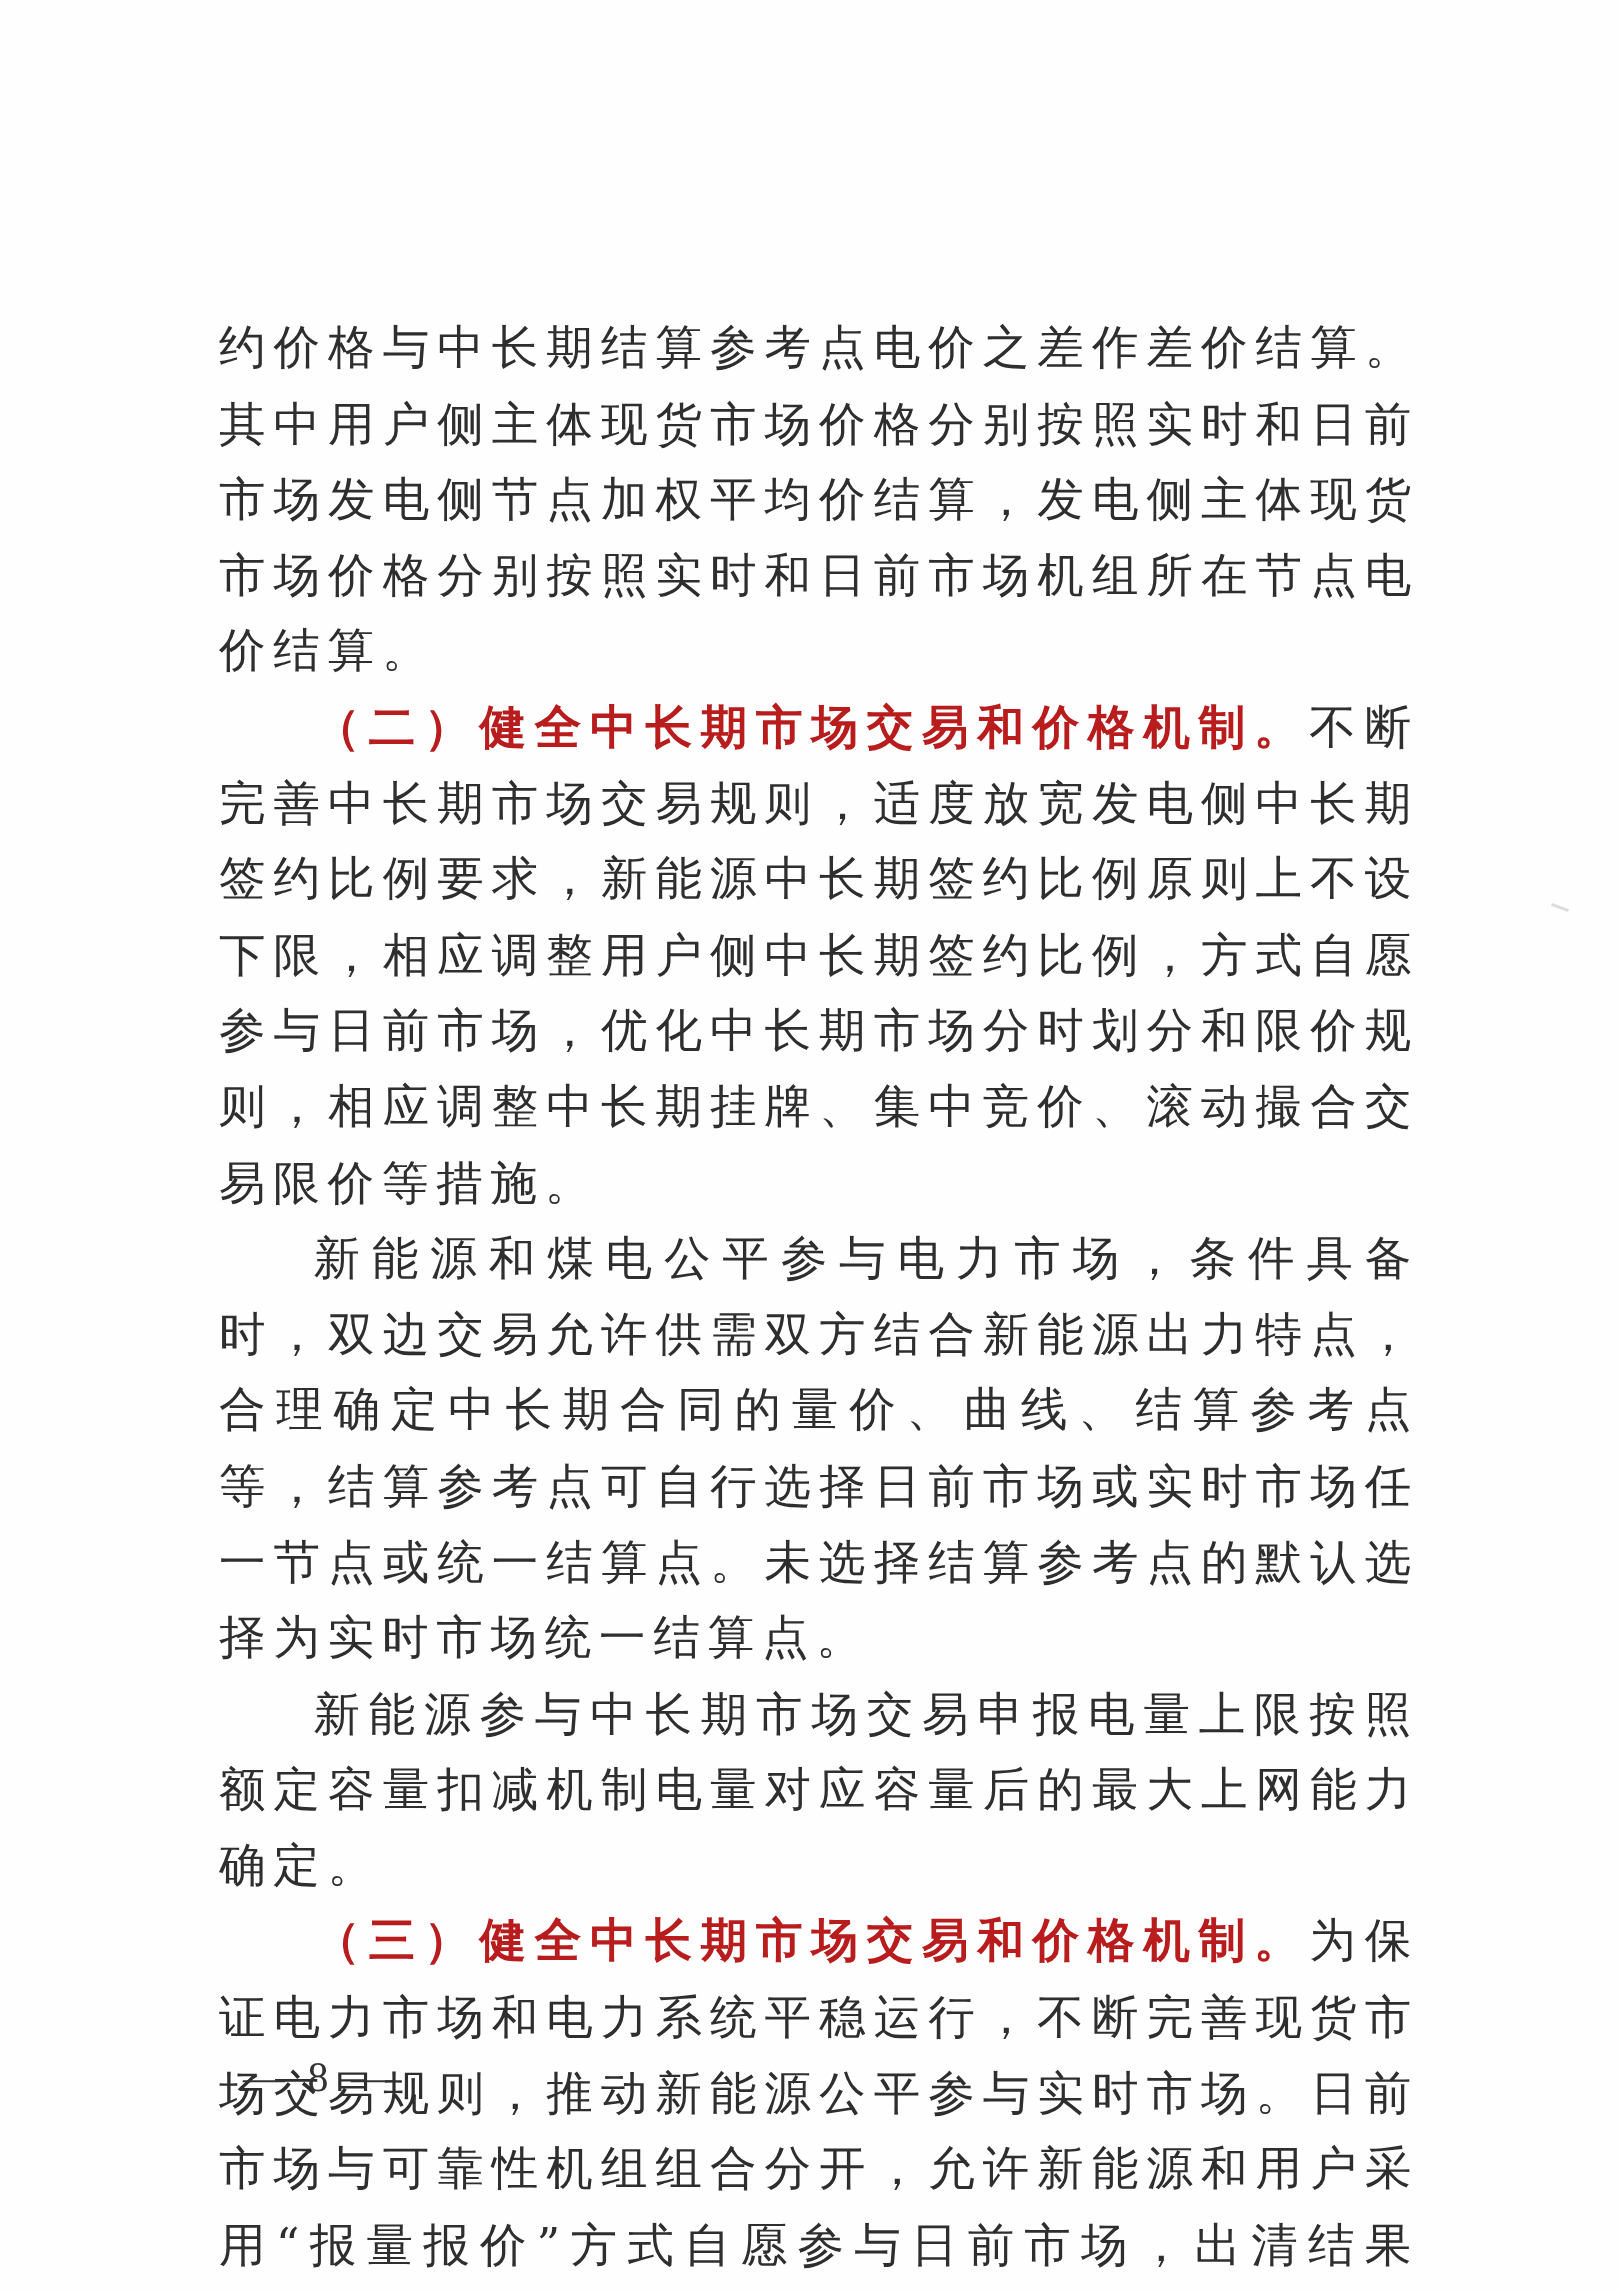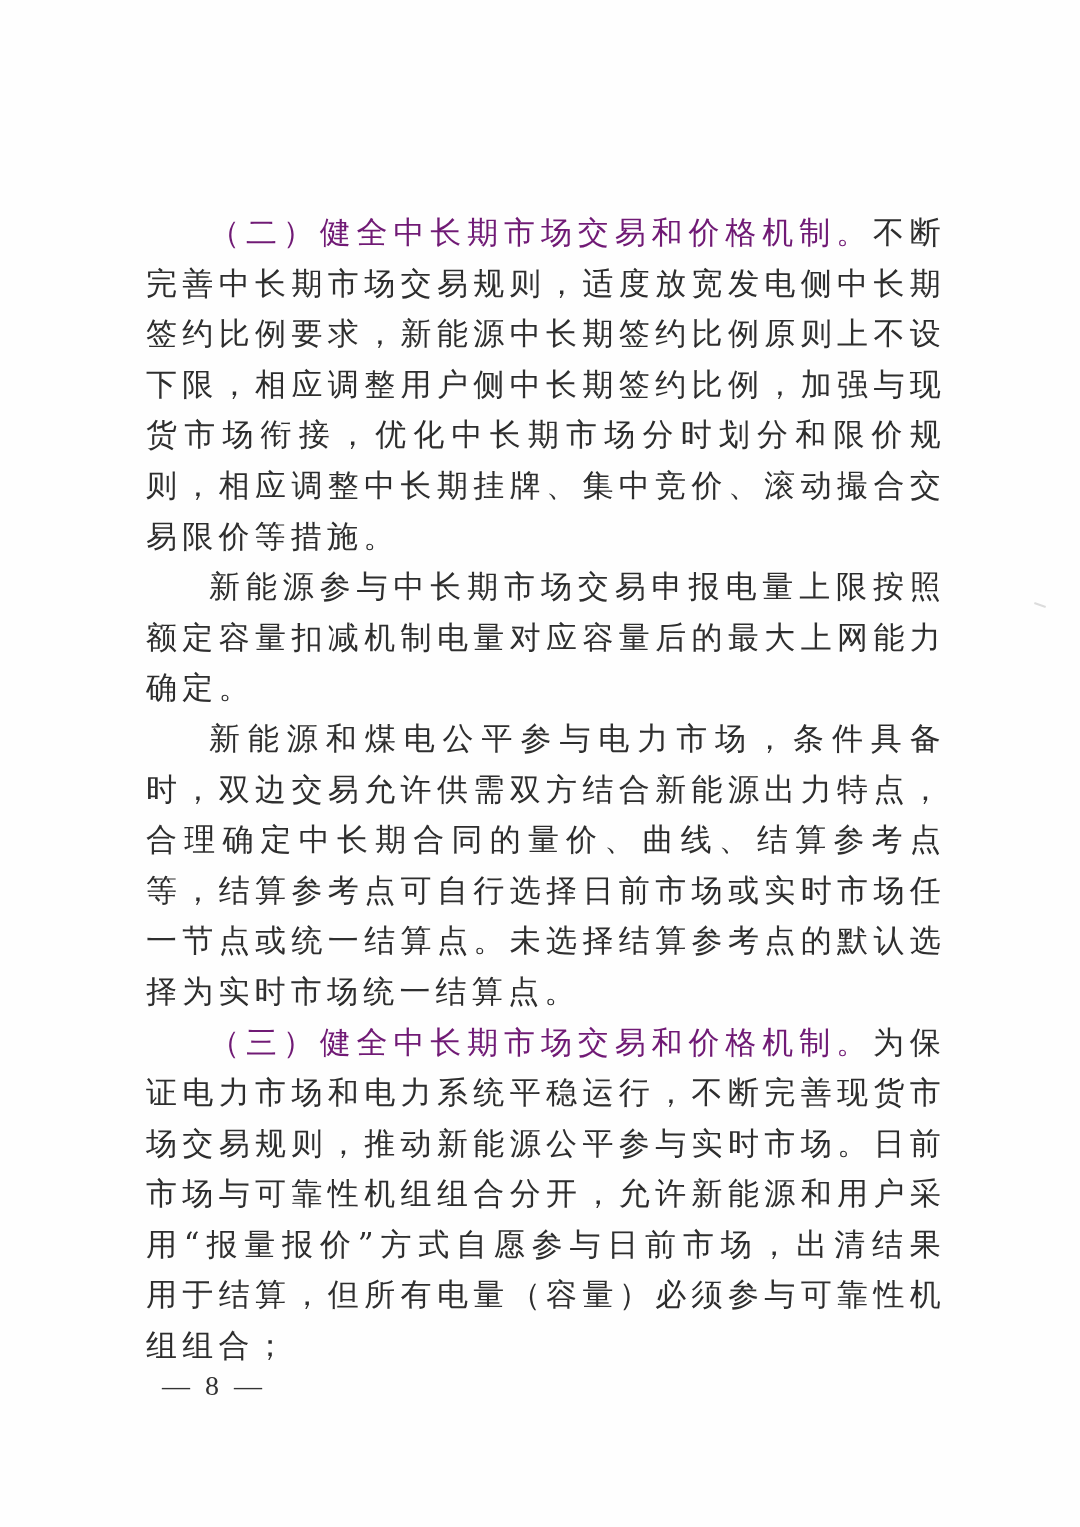--- a/index.html
+++ b/index.html
@@ -32,22 +32,22 @@
       margin: 0;
       font-size: 31px;
       line-height: 50.6px;
       letter-spacing: 5.2px;
       text-align: justify;
       text-align-last: left;
       color: #2e2e2e;
     }
     .para.indent { text-indent: 63px; }
     .heading {
-      font-weight: normal;
-      color: #701a75;
+      font-weight: bold;
+      color: #b91c1c;
     }
     .page-number {
       position: absolute;
       left: 162px;
       top: 1370px;
       font-family: "Liberation Serif", serif;
       font-size: 28px;
       color: #333333;
       letter-spacing: 4px;
     }
@@ -61,31 +61,34 @@
       transform: rotate(20deg);
     }
   </style>
 </head>
 <body>
 
 <div class="page">
 
   <div class="body-text">
 
+    <p class="para">
+      <span>约价格与中长期结算参考点电价之差作差价结算。其中用户侧主体现货市场价格分别按照实时和日前市场发电侧节点加权平均价结算，发电侧主体现货市场价格分别按照实时和日前市场机组所在节点电价结算。</span>
+    </p>
 
     <p class="para indent">
-      <span class="heading">（二）健全中长期市场交易和价格机制。</span><span>不断完善中长期市场交易规则，适度放宽发电侧中长期签约比例要求，新能源中长期签约比例原则上不设下限，相应调整用户侧中长期签约比例，加强与现货市场衔接，优化中长期市场分时划分和限价规则，相应调整中长期挂牌、集中竞价、滚动撮合交易限价等措施。</span>
+      <span class="heading">（二）健全中长期市场交易和价格机制。</span><span>不断完善中长期市场交易规则，适度放宽发电侧中长期签约比例要求，新能源中长期签约比例原则上不设下限，相应调整用户侧中长期签约比例，方式自愿参与日前市场，优化中长期市场分时划分和限价规则，相应调整中长期挂牌、集中竞价、滚动撮合交易限价等措施。</span>
+    </p>
+
+    <p class="para indent">
+      <span>新能源和煤电公平参与电力市场，条件具备时，双边交易允许供需双方结合新能源出力特点，合理确定中长期合同的量价、曲线、结算参考点等，结算参考点可自行选择日前市场或实时市场任一节点或统一结算点。未选择结算参考点的默认选择为实时市场统一结算点。</span>
     </p>
 
     <p class="para indent">
       <span>新能源参与中长期市场交易申报电量上限按照额定容量扣减机制电量对应容量后的最大上网能力确定。</span>
-    </p>
-
-    <p class="para indent">
-      <span>新能源和煤电公平参与电力市场，条件具备时，双边交易允许供需双方结合新能源出力特点，合理确定中长期合同的量价、曲线、结算参考点等，结算参考点可自行选择日前市场或实时市场任一节点或统一结算点。未选择结算参考点的默认选择为实时市场统一结算点。</span>
     </p>
 
     <p class="para indent">
       <span class="heading">（三）健全中长期市场交易和价格机制。</span><span>为保证电力市场和电力系统平稳运行，不断完善现货市场交易规则，推动新能源公平参与实时市场。日前市场与可靠性机组组合分开，允许新能源和用户采用“报量报价”方式自愿参与日前市场，出清结果用于结算，但所有电量（容量）必须参与可靠性机组组合；</span>
     </p>
 
   </div>
 
   <div class="scan-mark"></div>
 

